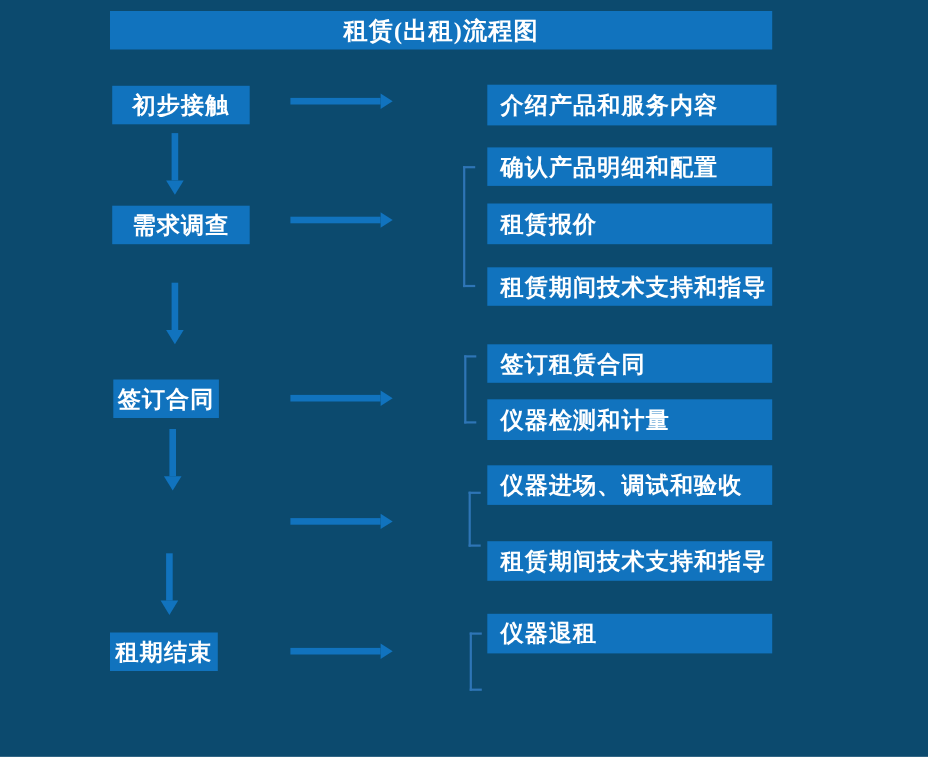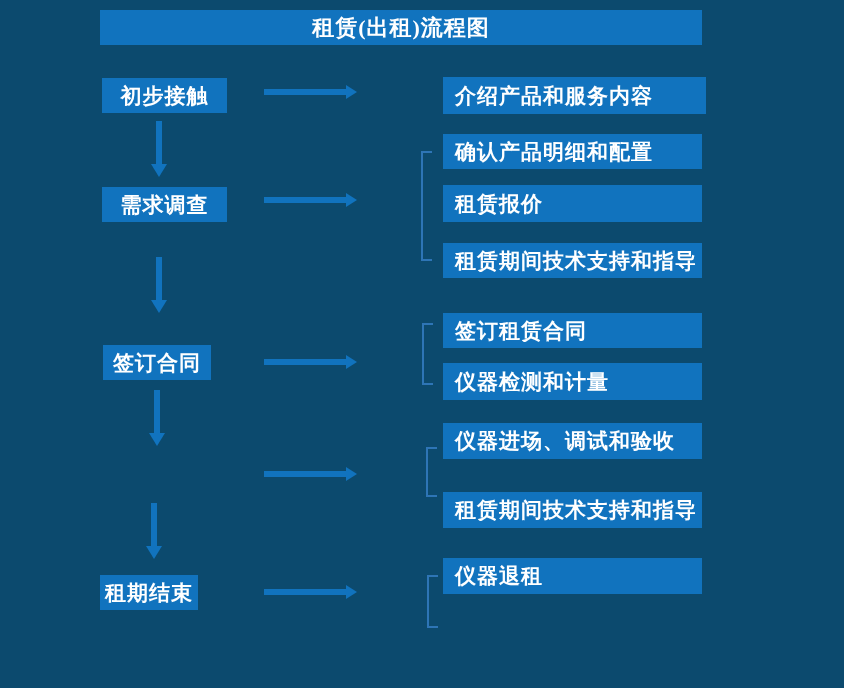--- a/index.html
+++ b/index.html
@@ -80,21 +80,21 @@
 <body>
 
 <div class="canvas">
 
   <div class="bar title-bar">
     <span>租赁(出租)流程图</span>
   </div>
 
   <div class="bar stage" style="left:102px;top:78px;width:125px;height:35px;">初步接触</div>
   <div class="bar stage" style="left:102px;top:187px;width:125px;height:35px;">需求调查</div>
-  <div class="bar stage" style="left:103px;top:345px;width:108px;height:35px;">签订合同</div>
+  <div class="bar stage" style="left:103px;top:345px;width:96px;height:35px;">签订合同</div>
   <div class="bar stage" style="left:100px;top:575px;width:98px;height:35px;text-align:right;">租期结束</div>
 
   <div class="bar detail" style="left:443px;top:77px;width:263px;height:37px;">介绍产品和服务内容</div>
   <div class="bar detail" style="left:443px;top:134px;width:259px;height:35px;">确认产品明细和配置</div>
   <div class="bar detail" style="left:443px;top:185px;width:259px;height:37px;">租赁报价</div>
   <div class="bar detail" style="left:443px;top:243px;width:259px;height:35px;">租赁期间技术支持和指导</div>
   <div class="bar detail" style="left:443px;top:313px;width:259px;height:35px;">签订租赁合同</div>
   <div class="bar detail" style="left:443px;top:423px;width:259px;height:36px;">仪器进场、调试和验收</div>
   <div class="bar detail" style="left:443px;top:363px;width:259px;height:37px;">仪器检测和计量</div>
   <div class="bar detail" style="left:443px;top:492px;width:259px;height:36px;">租赁期间技术支持和指导</div>

